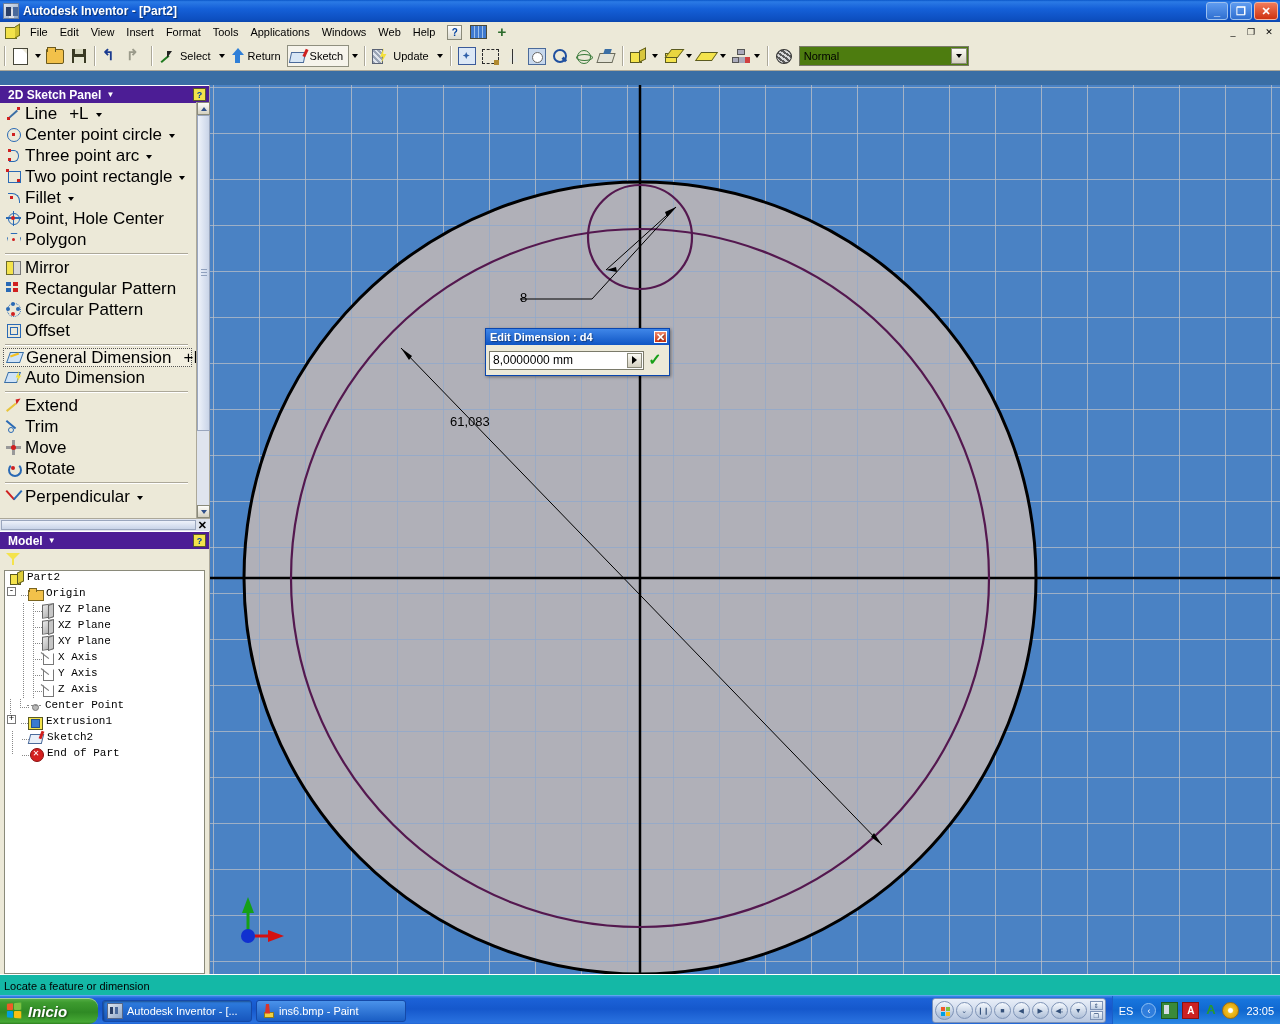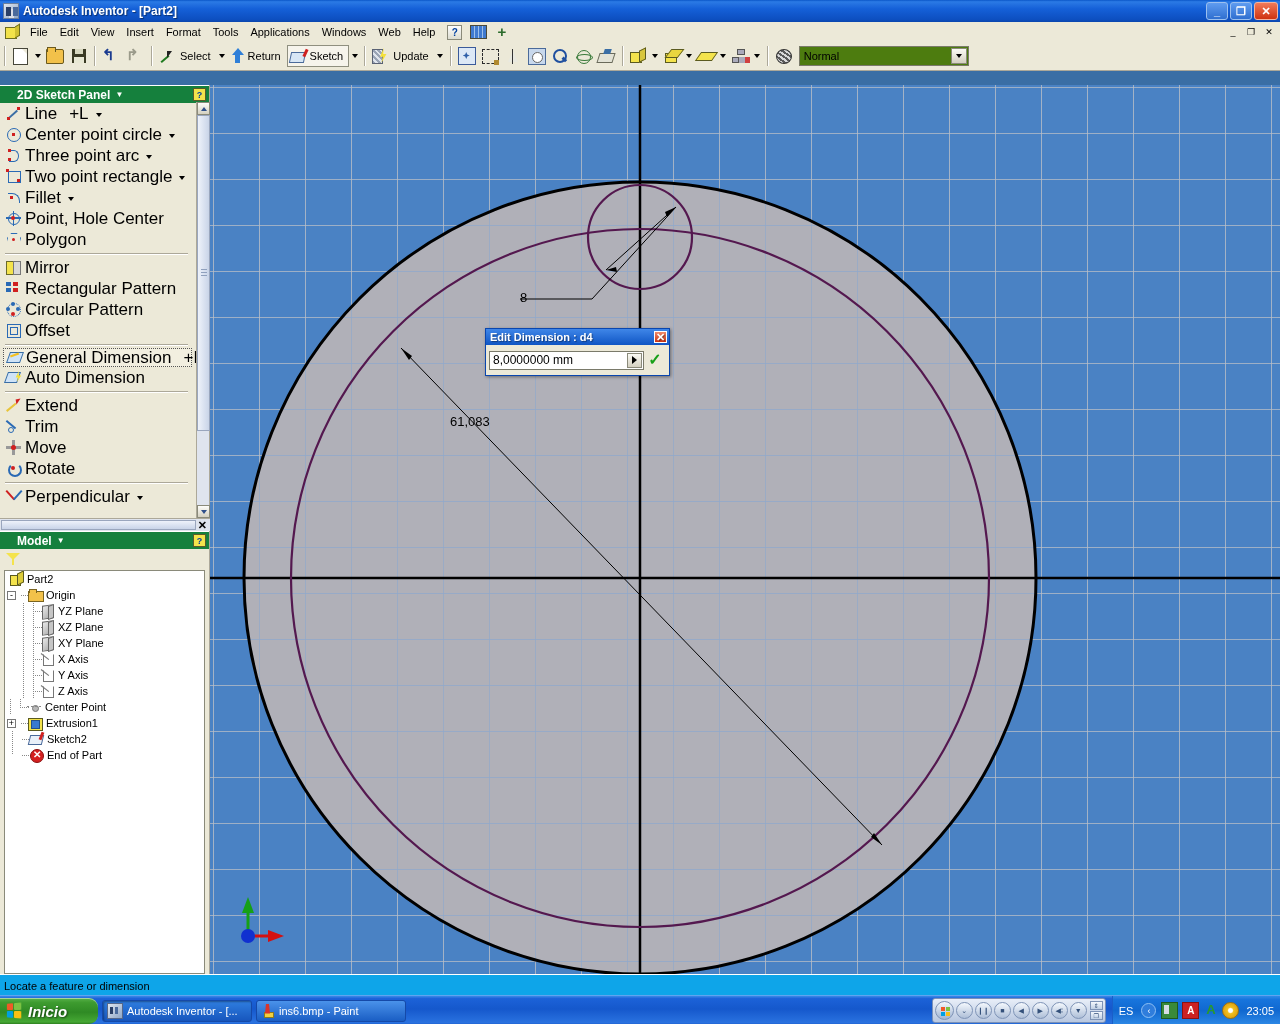--- a/index.html
+++ b/index.html
@@ -173,22 +173,22 @@
     border:1px solid #8a8a7a;display:flex;align-items:center;justify-content:center;box-sizing:border-box;
   }
   .combo .cbtn:after{content:"";border-left:3.5px solid transparent;border-right:3.5px solid transparent;border-top:4px solid #000;}
 
   
   .panel{
     position:absolute;left:0;background:#ece9d8;
     border-right:1px solid #aca899;box-sizing:border-box;
   }
   .panel-title{
-    height:17px;background:#15803d;color:#fff;font-weight:bold;font-size:12px;
-    display:flex;align-items:center;padding-left:17px;
+    height:17px;background:#4c1d95;color:#fff;font-weight:bold;font-size:12px;
+    display:flex;align-items:center;padding-left:8px;
     border-top:1px solid #fff;
   }
   .panel-title .t-arrow{margin-left:5px;font-size:8px;}
   .panel-help{
     margin-left:auto;margin-right:3px;width:13px;height:13px;background:#f4e34c;
     border:1px solid #5a5a2a;color:#0040a0;font-weight:bold;font-size:9px;
     display:flex;align-items:center;justify-content:center;box-sizing:border-box;
   }
   .panel-close{
     position:absolute;right:2px;top:-11px;font-size:11px;color:#000;font-weight:bold;
@@ -280,21 +280,21 @@
   .hscroll .htrack{
     position:absolute;left:1px;right:14px;top:1px;height:10px;
     background:linear-gradient(180deg,#eef2fa,#c9d4e8);border:1px solid #9aa6bd;box-sizing:border-box;
   }
 
   
   .tree{
     position:absolute;left:4px;right:4px;top:0;bottom:0;
     background:#fff;border:1px solid #8a8a7a;overflow:hidden;box-sizing:border-box;
   }
-  .trow{display:flex;align-items:center;height:16px;font-size:11px;white-space:nowrap;}
+  .trow{display:flex;align-items:flex-start;height:16px;font-size:11px;white-space:nowrap;font-family:Liberation Mono, monospace;}
   .trow.hl{background:#fff;}
   .tgutter{width:10px;height:16px;position:relative;flex:0 0 auto;}
   .vline{position:absolute;left:5px;top:0;bottom:0;width:1px;
     background:repeating-linear-gradient(180deg,#888 0 1px,transparent 1px 2px);}
   .elbow{position:absolute;left:5px;top:8px;width:9px;height:1px;
     background:repeating-linear-gradient(90deg,#888 0 1px,transparent 1px 2px);}
   .pmbox{
     width:9px;height:9px;border:1px solid #777;background:#fff;
     display:flex;align-items:center;justify-content:center;
     font-size:9px;line-height:7px;color:#000;box-sizing:border-box;flex:0 0 auto;
@@ -326,21 +326,21 @@
     border-left:7px solid transparent;border-right:7px solid transparent;border-top:7px solid #f4e34c;}
   .tfilter:after{content:"";position:absolute;left:6px;top:7px;width:2px;height:6px;background:#f4e34c;}
 
   
   .canvas{
     position:absolute;left:210px;top:85px;width:1070px;height:889px;
     overflow:hidden;background:#4a82c4;
   }
   .statusbar{
     position:absolute;left:0;top:974px;width:1280px;height:21px;
-    background:#0ea5e9;border-top:1px solid #fff;
+    background:#14b8a6;border-top:1px solid #fff;
     display:flex;align-items:center;
   }
   .statusbar .stext{padding-left:4px;font-size:11px;color:#000;}
 
   
   .dlg{
     position:absolute;left:485px;top:328px;width:185px;height:48px;
     background:#ece9d8;border:1px solid #0a46ae;box-sizing:border-box;
     box-shadow:1px 1px 3px rgba(0,0,0,.4);
   }

